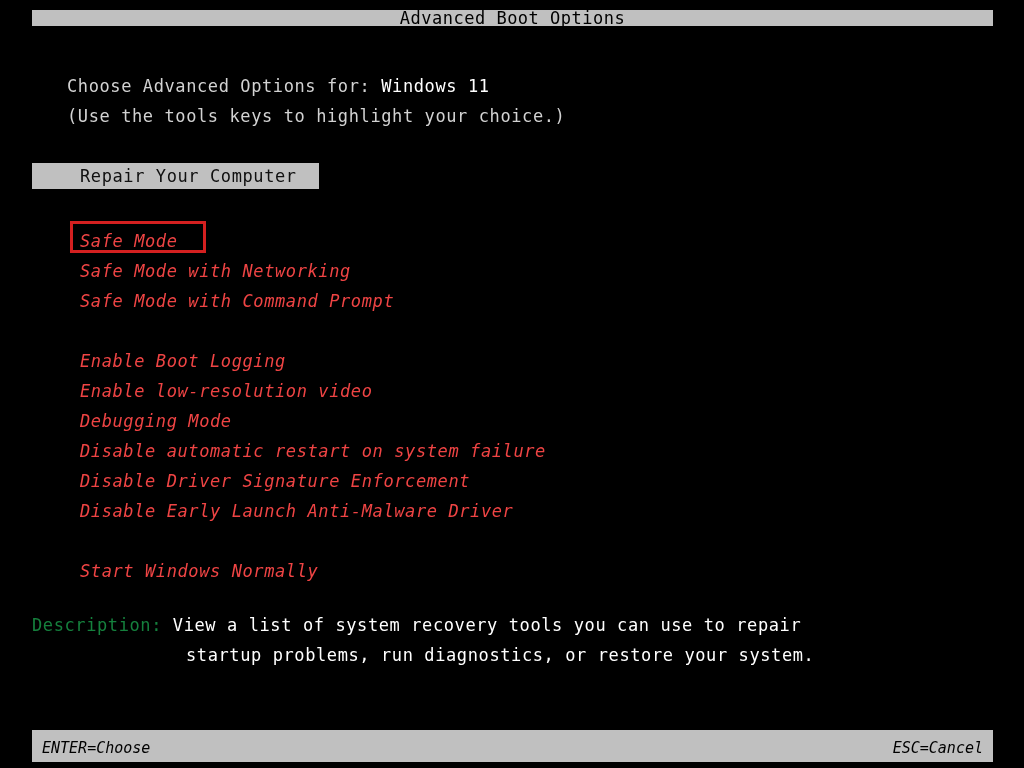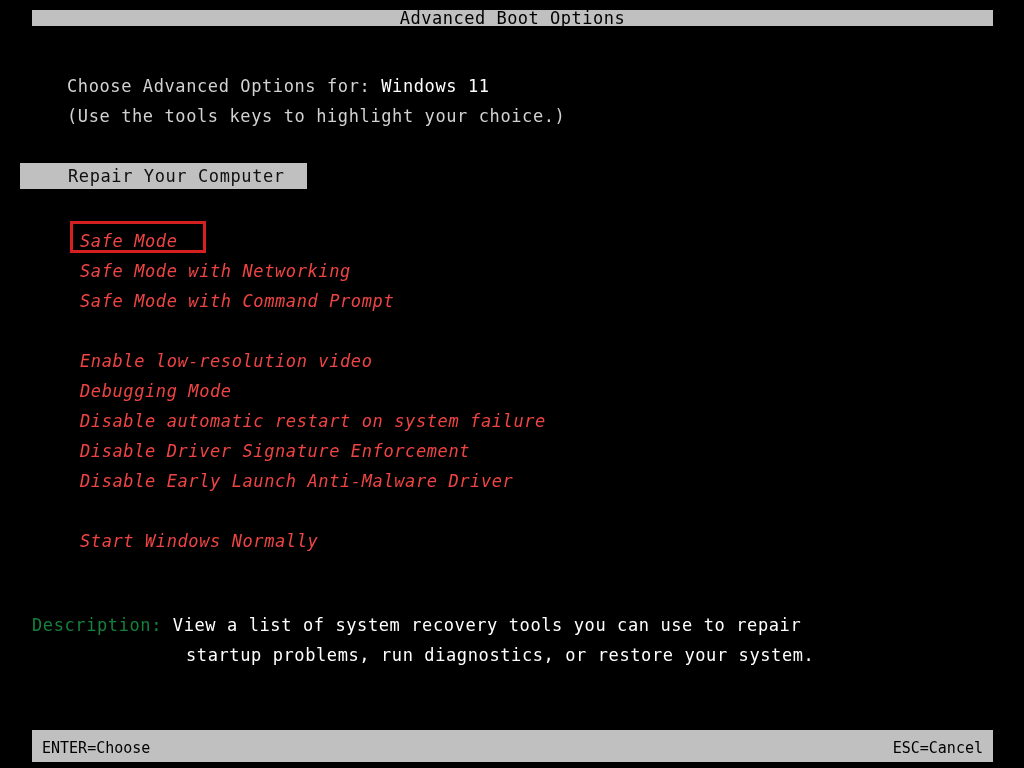--- a/index.html
+++ b/index.html
@@ -43,21 +43,21 @@
   }
   .intro-line1 { top: 76px; }
   .intro-line2 { top: 106px; }
   .intro .os-name {
     color: #ffffff;
   }
 
   
   .highlight-row {
     position: absolute;
-    left: 20px;
+    left: 32px;
     top: 163px;
     width: 287px;
     height: 26px;
     background: #c0c0c0;
     color: #101010;
     display: flex;
     align-items: center;
     font-size: 17px;
     letter-spacing: 0.6px;
     box-sizing: border-box;
@@ -128,20 +128,21 @@
     width: 961px;
     height: 32px;
     background: #c0c0c0;
     color: #000000;
     display: flex;
     align-items: center;
     justify-content: space-between;
     box-sizing: border-box;
     padding: 4px 10px 0 10px;
     font-size: 15px;
+    font-style: italic;
   }
   .statusbar span {
     white-space: pre;
   }
 </style>
 </head>
 <body>
 
 <div class="titlebar">
   <span>Advanced Boot Options</span>
@@ -153,20 +154,21 @@
 
 <div class="highlight-row">
   <span>Repair Your Computer</span>
 </div>
 
 <div class="menu">
   <div class="menu-item">Safe Mode</div>
   <div class="menu-item">Safe Mode with Networking</div>
   <div class="menu-item">Safe Mode with Command Prompt</div>
   <div class="menu-spacer"></div>
+  <div class="menu-item">Enable Boot Logging</div>
   <div class="menu-item">Enable low-resolution video</div>
   <div class="menu-item">Debugging Mode</div>
   <div class="menu-item">Disable automatic restart on system failure</div>
   <div class="menu-item">Disable Driver Signature Enforcement</div>
   <div class="menu-item">Disable Early Launch Anti-Malware Driver</div>
   <div class="menu-spacer"></div>
   <div class="menu-item">Start Windows Normally</div>
 </div>
 
 <div class="focus-ring"></div>

